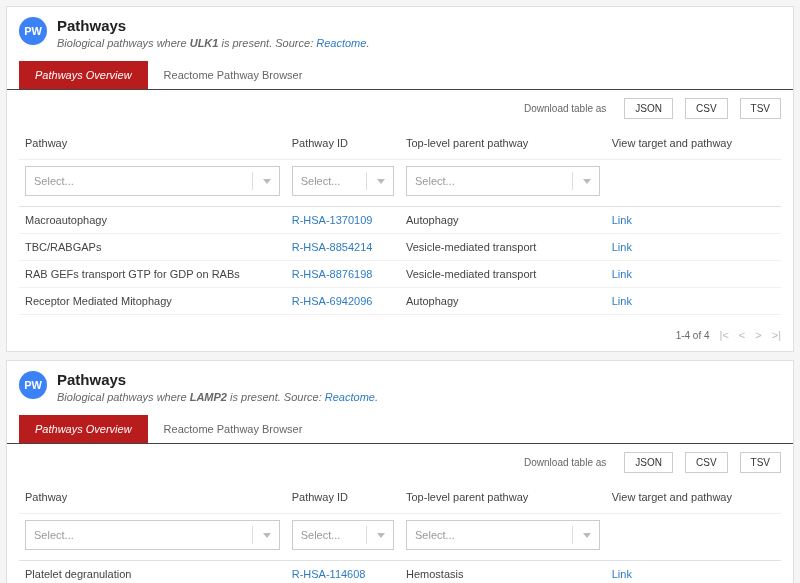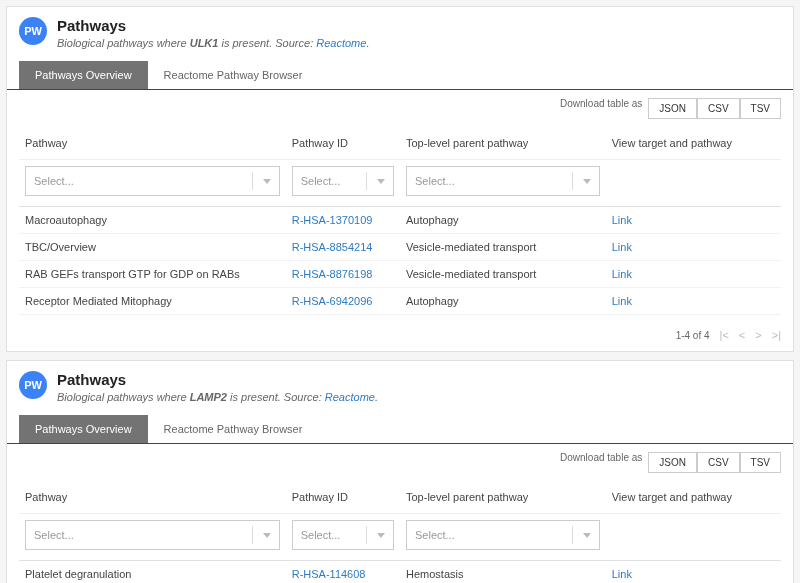--- a/index.html
+++ b/index.html
@@ -57,29 +57,30 @@
   }
   .tab {
     padding: 8px 16px;
     font-size: 11px;
     color: #666;
     cursor: pointer;
     border: none;
     background: transparent;
   }
   .tab.active {
-    background: #737373;
+    background: #b91c1c;
     color: #fff;
+    font-style: italic;
   }
   .toolbar {
     display: flex;
     justify-content: flex-end;
-    align-items: flex-start;
+    align-items: center;
     padding: 8px 12px;
-    gap: 0;
+    gap: 12px;
   }
   .toolbar-label {
     font-size: 10px;
     color: #666;
     margin-right: 6px;
   }
   .dl-btn {
     border: 1px solid #ccc;
     background: #fff;
     padding: 4px 10px;
@@ -217,21 +218,21 @@
               </td>
               <td></td>
             </tr>
             <tr>
               <td>Macroautophagy</td>
               <td class="idcell">R-HSA-1370109</td>
               <td>Autophagy</td>
               <td class="linkcell">Link</td>
             </tr>
             <tr>
-              <td>TBC/Overview</td>
+              <td>TBC/RABGAPs</td>
               <td class="idcell">R-HSA-8854214</td>
               <td>Vesicle-mediated transport</td>
               <td class="linkcell">Link</td>
             </tr>
             <tr>
               <td>RAB GEFs transport GTP for GDP on RABs</td>
               <td class="idcell">R-HSA-8876198</td>
               <td>Vesicle-mediated transport</td>
               <td class="linkcell">Link</td>
             </tr>

